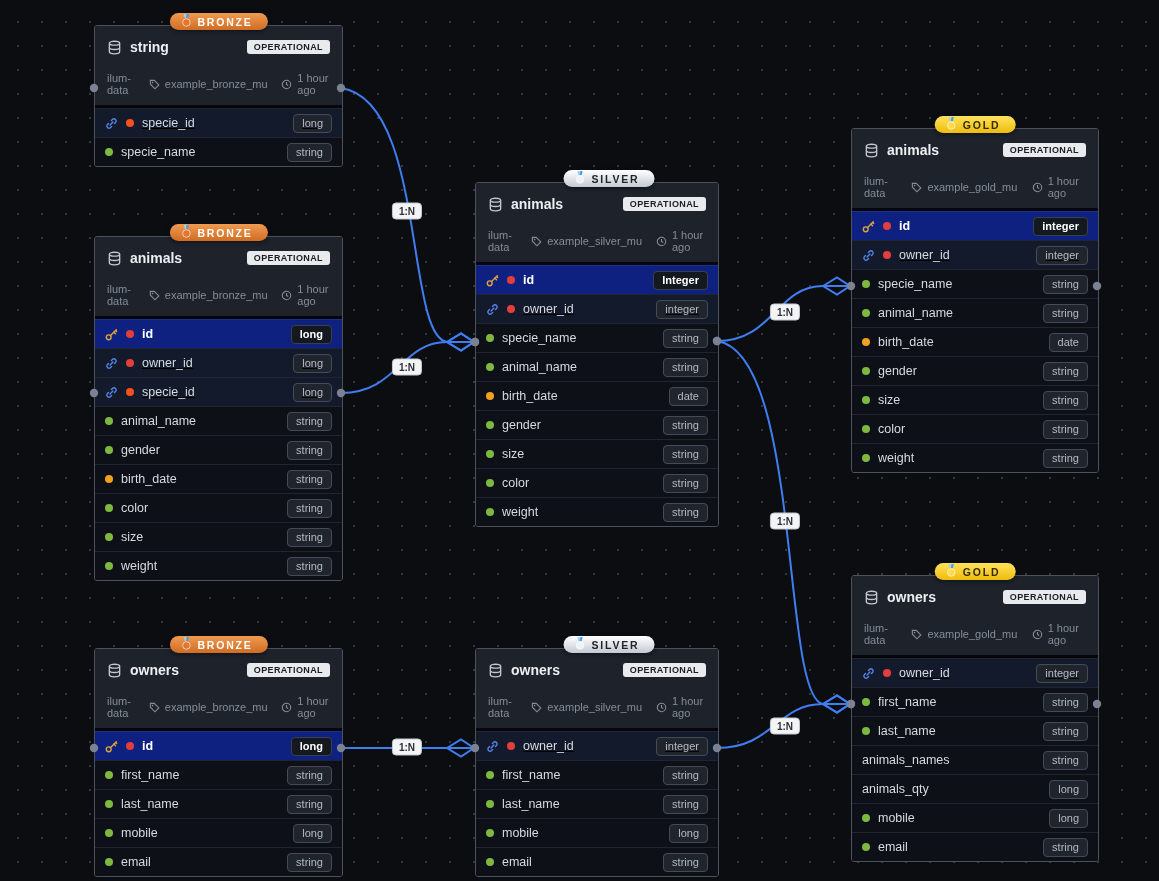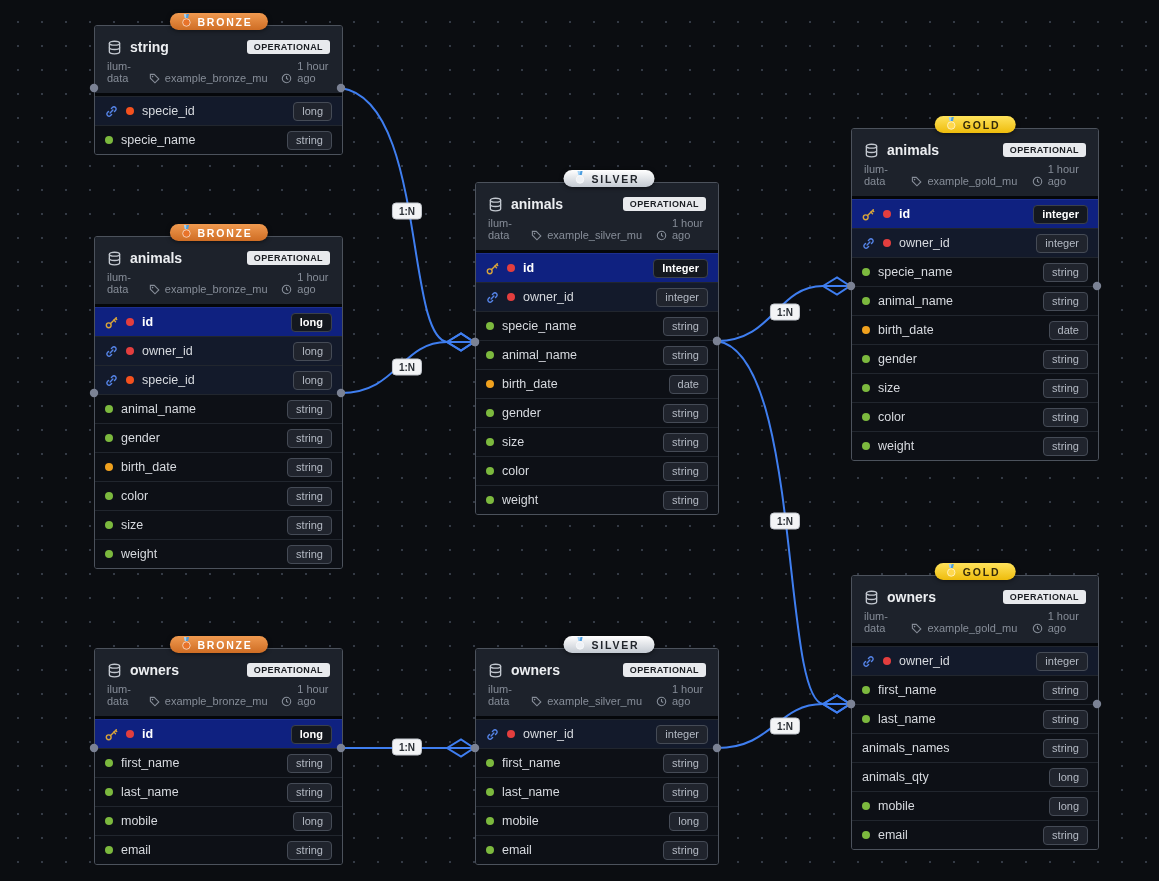--- a/index.html
+++ b/index.html
@@ -11,26 +11,26 @@
     display:flex;align-items:center;gap:6px;padding:0 15px 0 11px;font-size:10.5px;font-weight:bold;
     letter-spacing:1.8px;white-space:nowrap;z-index:3;box-shadow:0 1px 4px rgba(0,0,0,.5);}
   .tier-pill.BRONZE{background:linear-gradient(180deg,#f09a50,#cf6d24);color:#fff;}
   .tier-pill.SILVER{background:linear-gradient(180deg,#ffffff,#c4cad2);color:#22262c;margin-left:12px;}
   .tier-pill.GOLD{background:linear-gradient(180deg,#ffe35c,#eebc0c);color:#33290a;justify-content:center;}
   .tbl-header{background:#1d222b;padding:13px 12px 9px 12px;border-radius:2px 2px 0 0;}
   .hdr-row1{display:flex;align-items:center;gap:8px;}
   .tbl-title{color:#eceef1;font-size:14px;font-weight:bold;flex:0 0 auto;}
   .op-badge{margin-left:auto;background:#e8eaed;color:#1a1d22;font-size:9px;font-weight:bold;
     letter-spacing:.4px;padding:2px 7px;border-radius:3px;}
-  .hdr-row2{display:flex;align-items:flex-end;gap:5px;margin-top:5px;color:#868d98;font-size:11px;}
+  .hdr-row2{display:flex;align-items:center;gap:5px;margin-top:17px;color:#868d98;font-size:11px;}
   .hdr-row2 .sep{width:6px;}
   .tbl-gap{height:3px;background:#05070a;}
   .rows{background:#0d1016;border-radius:0 0 2px 2px;}
   .col-row{height:28px;border-top:1px solid #21262e;display:flex;align-items:center;gap:8px;padding:0 10px;}
-  .col-row.fk{background:#131a2b;}
+  .col-row.fk{background:#131a2b;text-decoration:underline;}
   .col-row.pk{background:#0f2180;border-top-color:#1d2f8f;}
   .col-name{color:#d7dadf;font-size:12.5px;}
   .col-row.pk .col-name{color:#ffffff;font-weight:bold;}
   .type-chip{margin-left:auto;background:#20242d;border:1px solid #454b56;color:#b4bac4;
     font-size:11px;padding:1px 8px;border-radius:4px;line-height:15px;}
   .col-row.pk .type-chip{background:#14181f;border-color:#3a404b;color:#fff;font-weight:bold;}
   .dot{width:8px;height:8px;border-radius:50%;flex:0 0 auto;}
   .row-icon{display:flex;align-items:center;flex:0 0 auto;}
   #edge-layer{position:absolute;left:0;top:0;z-index:4;pointer-events:none;}
   .edge-label{position:absolute;transform:translate(-50%,-50%);background:#f3f4f6;border:1px solid #c6cad1;

